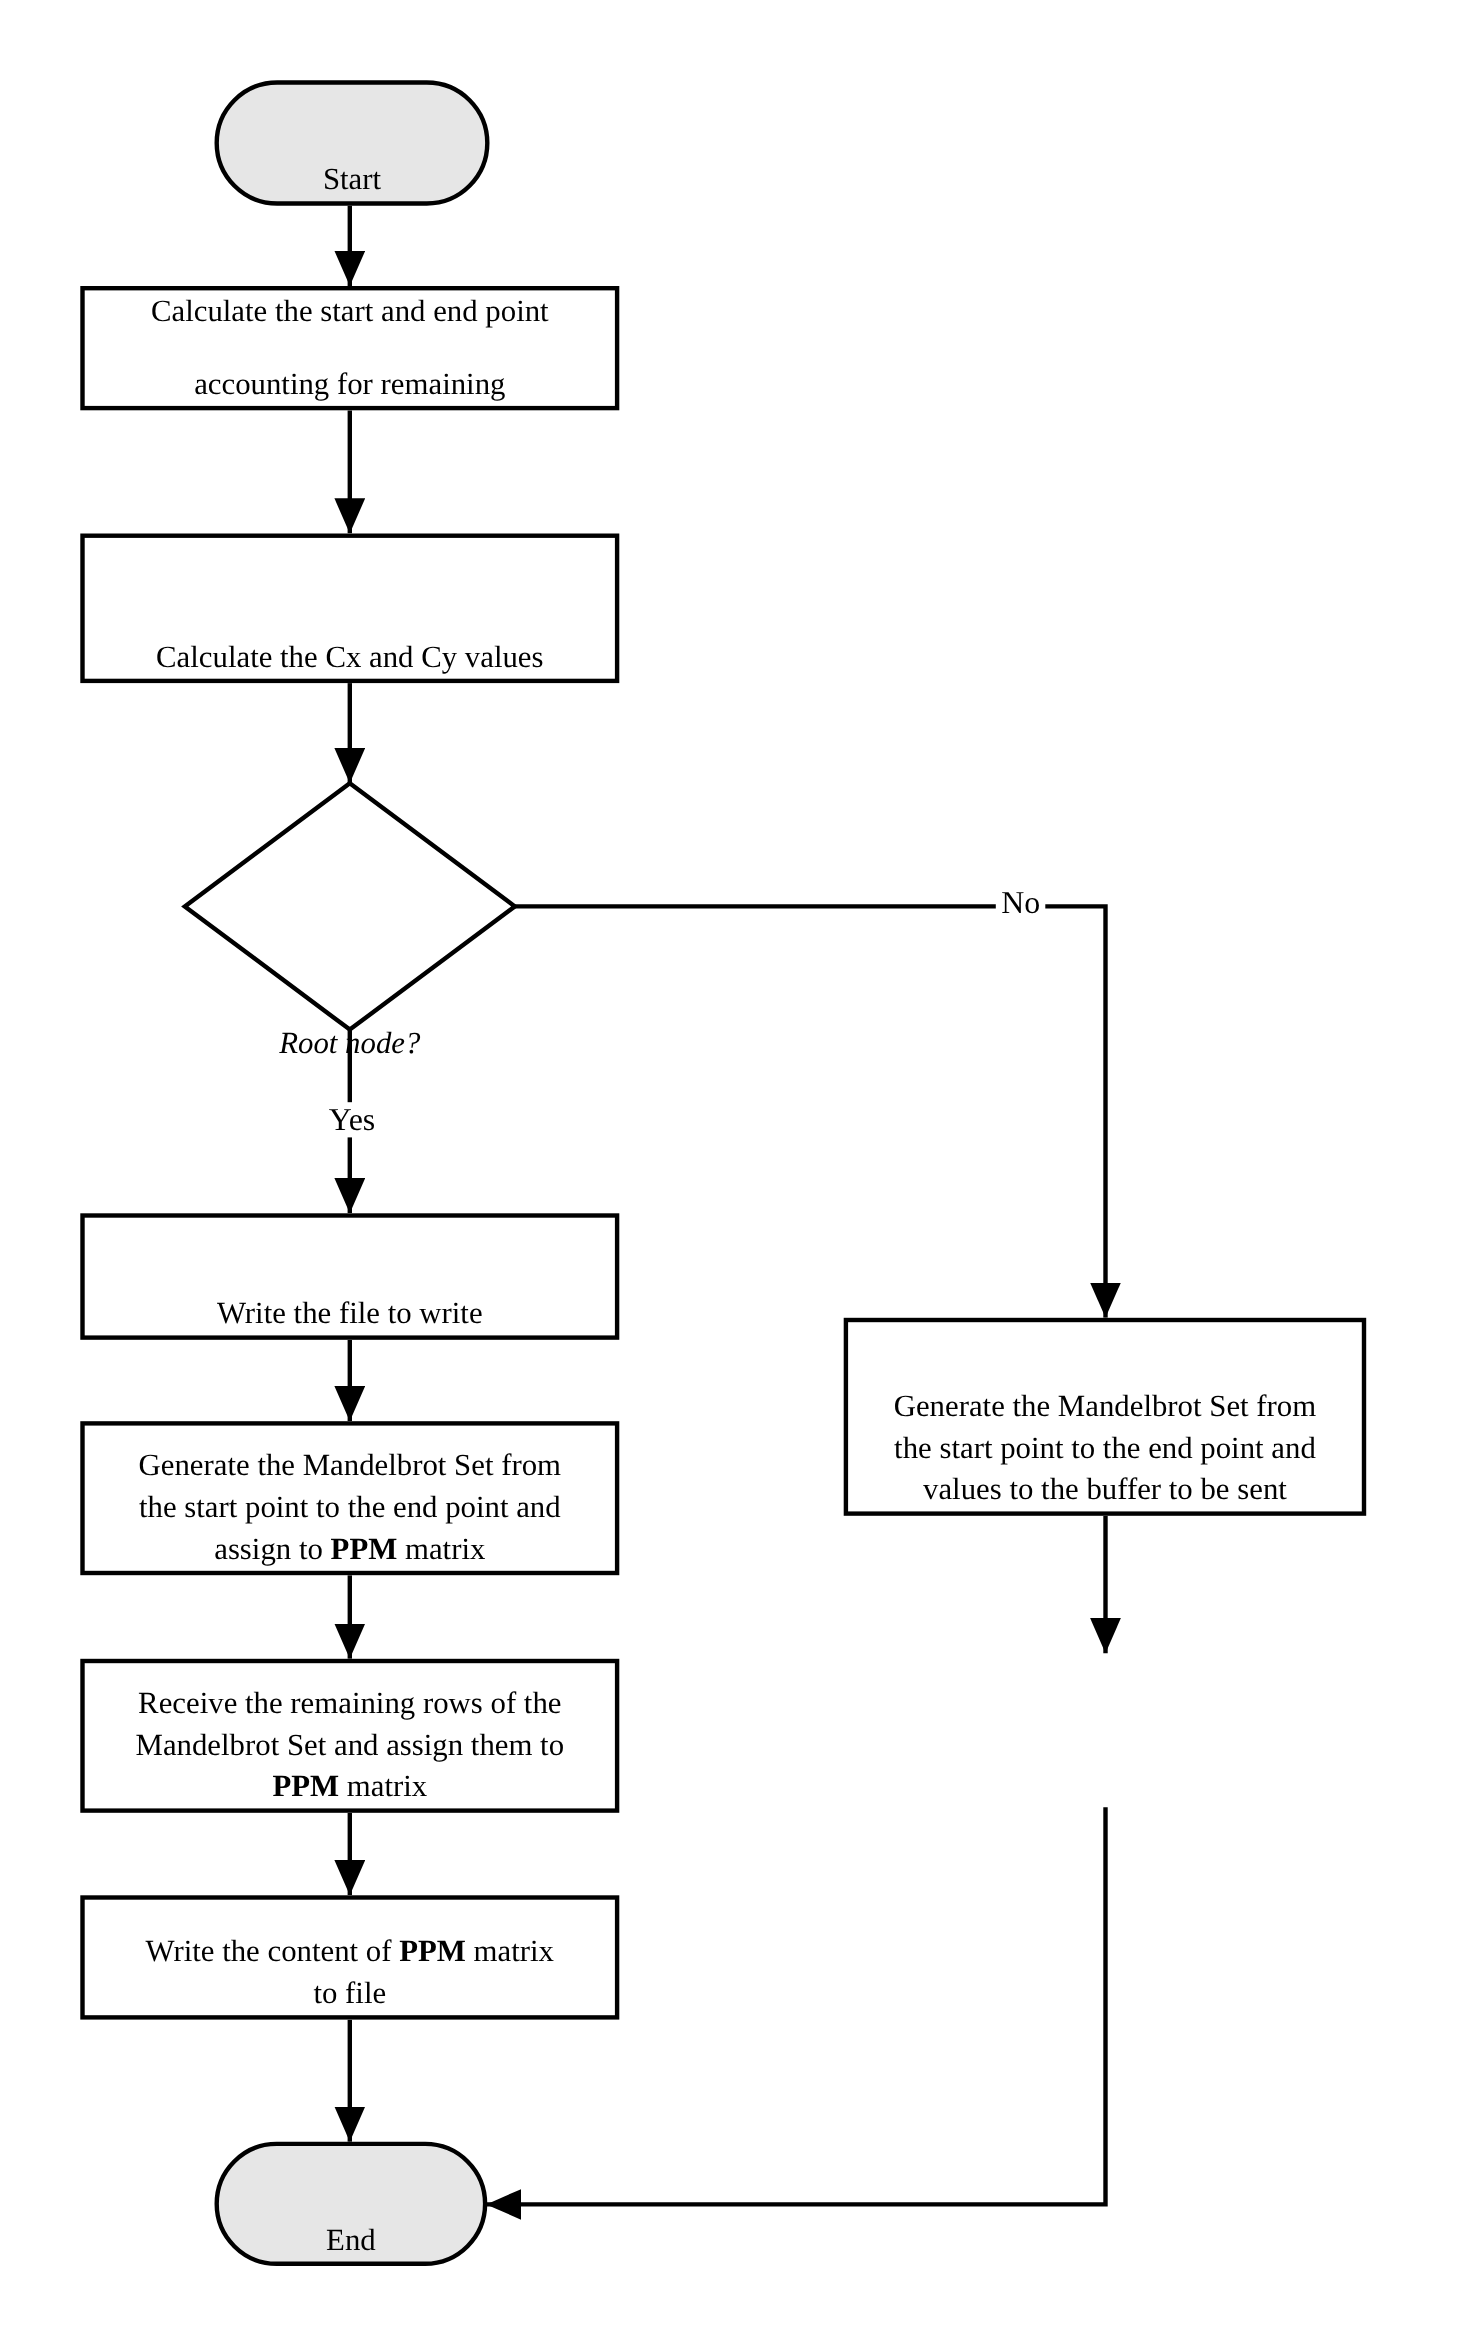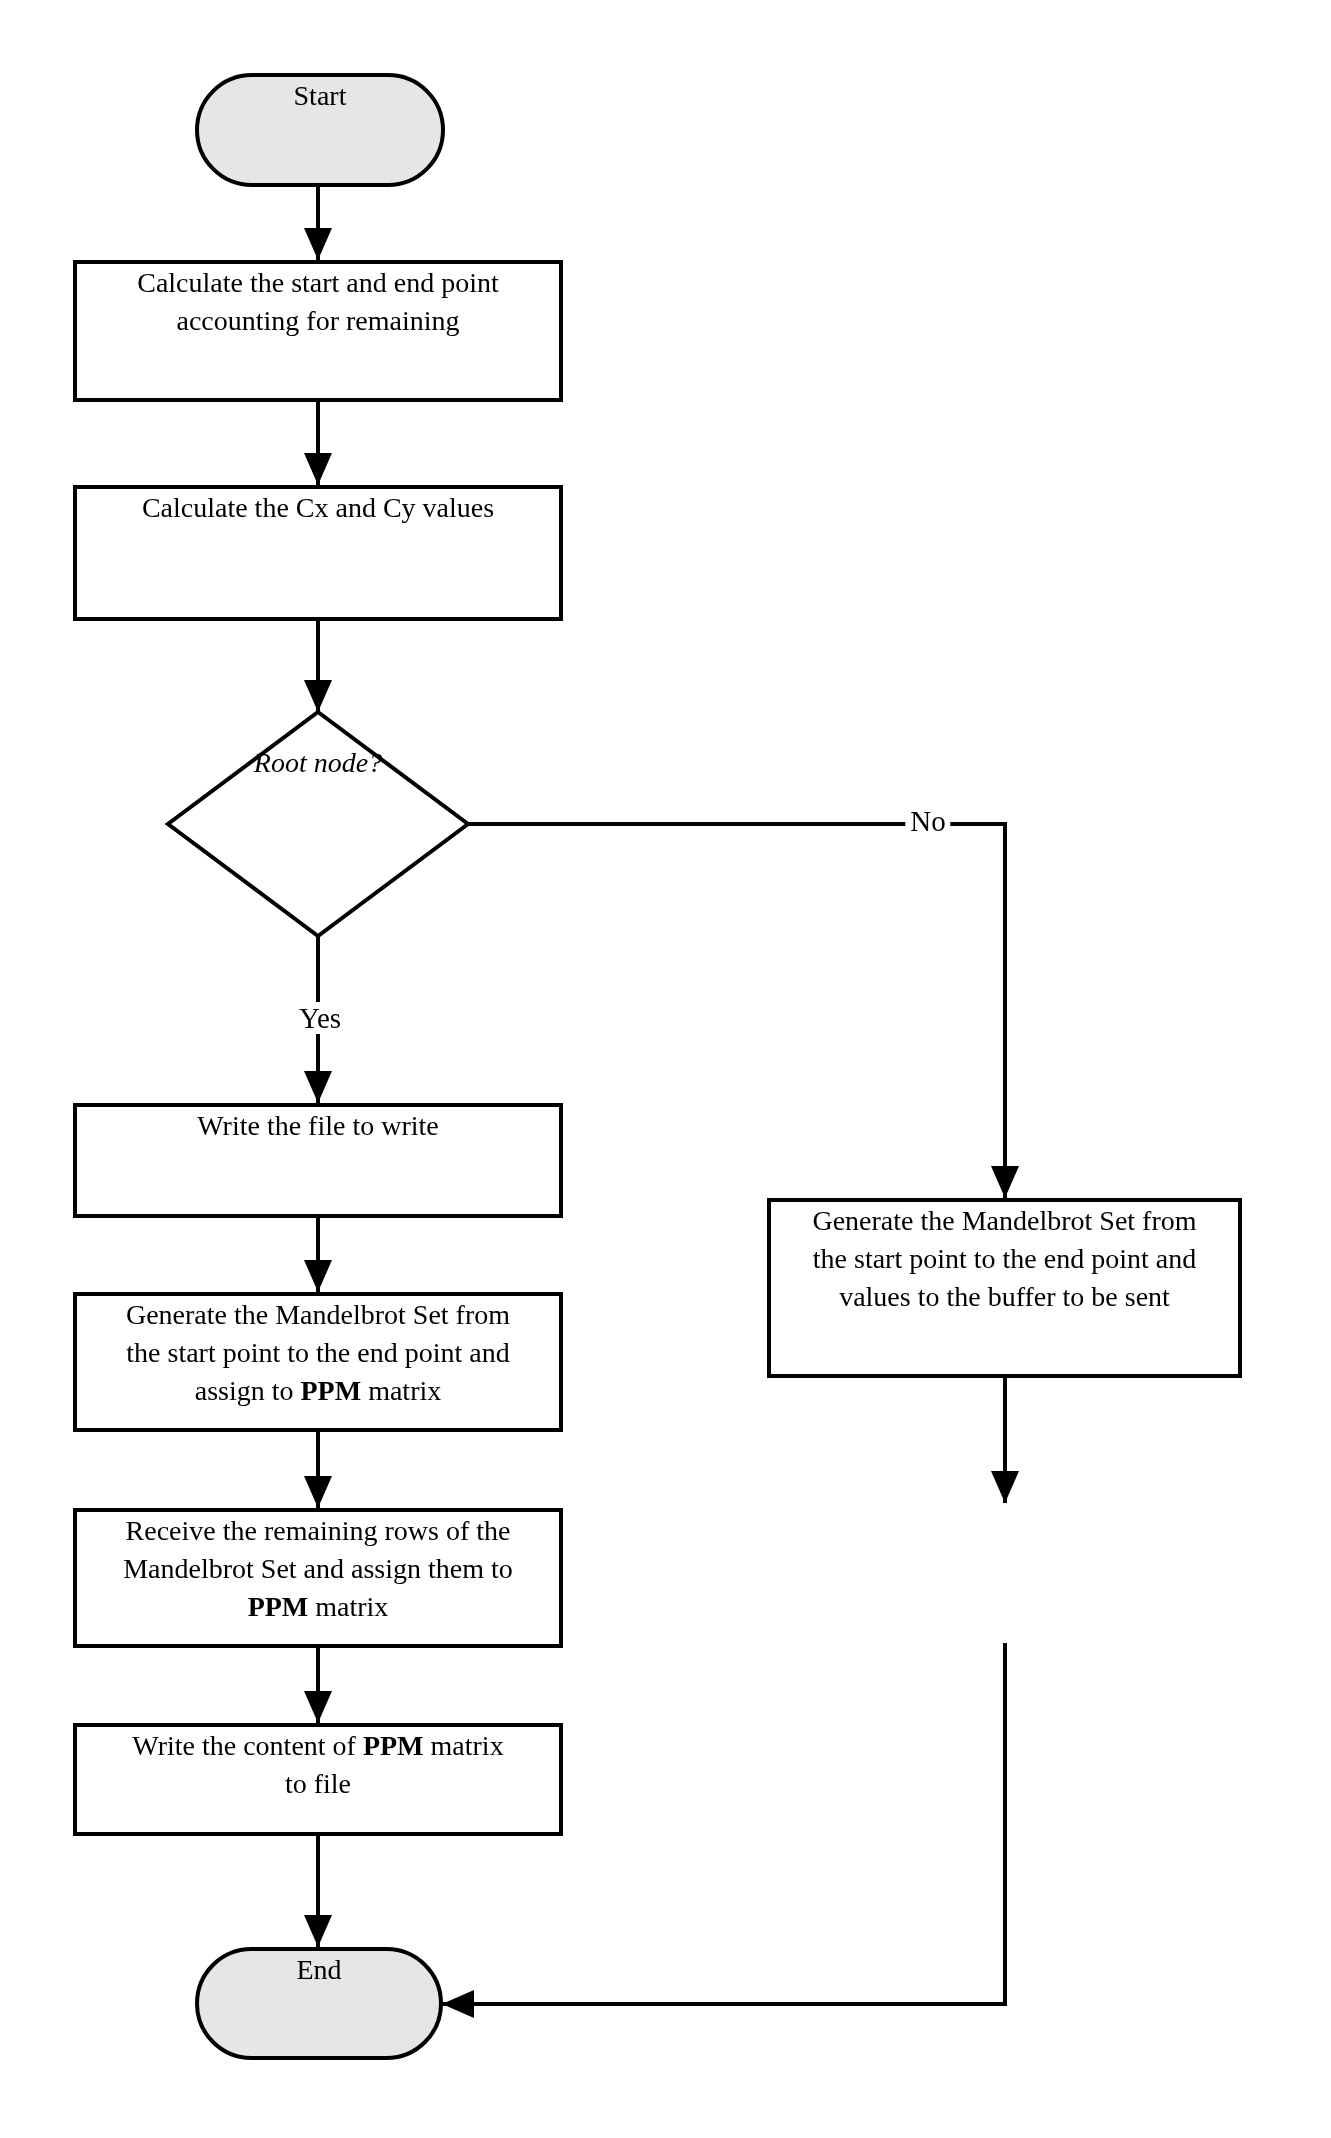--- a/index.html
+++ b/index.html
@@ -19,21 +19,21 @@
   svg.connectors path.edge{
     fill:none;stroke:var(--stroke);stroke-width:4;
   }
   svg.connectors polygon.decision-shape{
     fill:var(--process-fill);stroke:var(--stroke);stroke-width:4;
   }
   .node{
     position:absolute;
     box-sizing:border-box;
     display:flex;flex-direction:column;
-    align-items:center;justify-content:flex-start;
+    align-items:center;justify-content:flex-end;
     text-align:center;
     font-size:28px;line-height:38px;
     white-space:nowrap;
   }
   .process{
     background:var(--process-fill);
     border:4px solid var(--stroke);
   }
   .terminal{
     background:var(--terminal-fill);
@@ -77,21 +77,21 @@
     <path class="edge" d="M1005,1378 L1005,1503" marker-end="url(#arrowhead)"></path>
     <path class="edge" d="M1005,1643 L1005,2004 L442,2004" marker-end="url(#arrowhead)"></path>
 
     <polygon class="decision-shape" points="318,712 468,824 318,936 168,824"></polygon>
   </svg>
 
   <div class="node terminal" style="left:195px;top:73px;width:250px;height:114px;">
     <div>Start</div>
   </div>
 
-  <div class="node process" style="left:73px;top:260px;width:490px;height:142px;">
+  <div class="node process" style="left:73px;top:260px;width:490px;height:113px;gap:28px;">
     <div>Calculate the start and end point</div>
     <div>accounting for remaining</div>
   </div>
 
   <div class="node process" style="left:73px;top:485px;width:490px;height:136px;">
     <div>Calculate the Cx and Cy values</div>
   </div>
 
   <div class="node decision-label" style="left:168px;top:744px;width:300px;height:224px;font-style:italic;">
     <div>Root node?</div>

